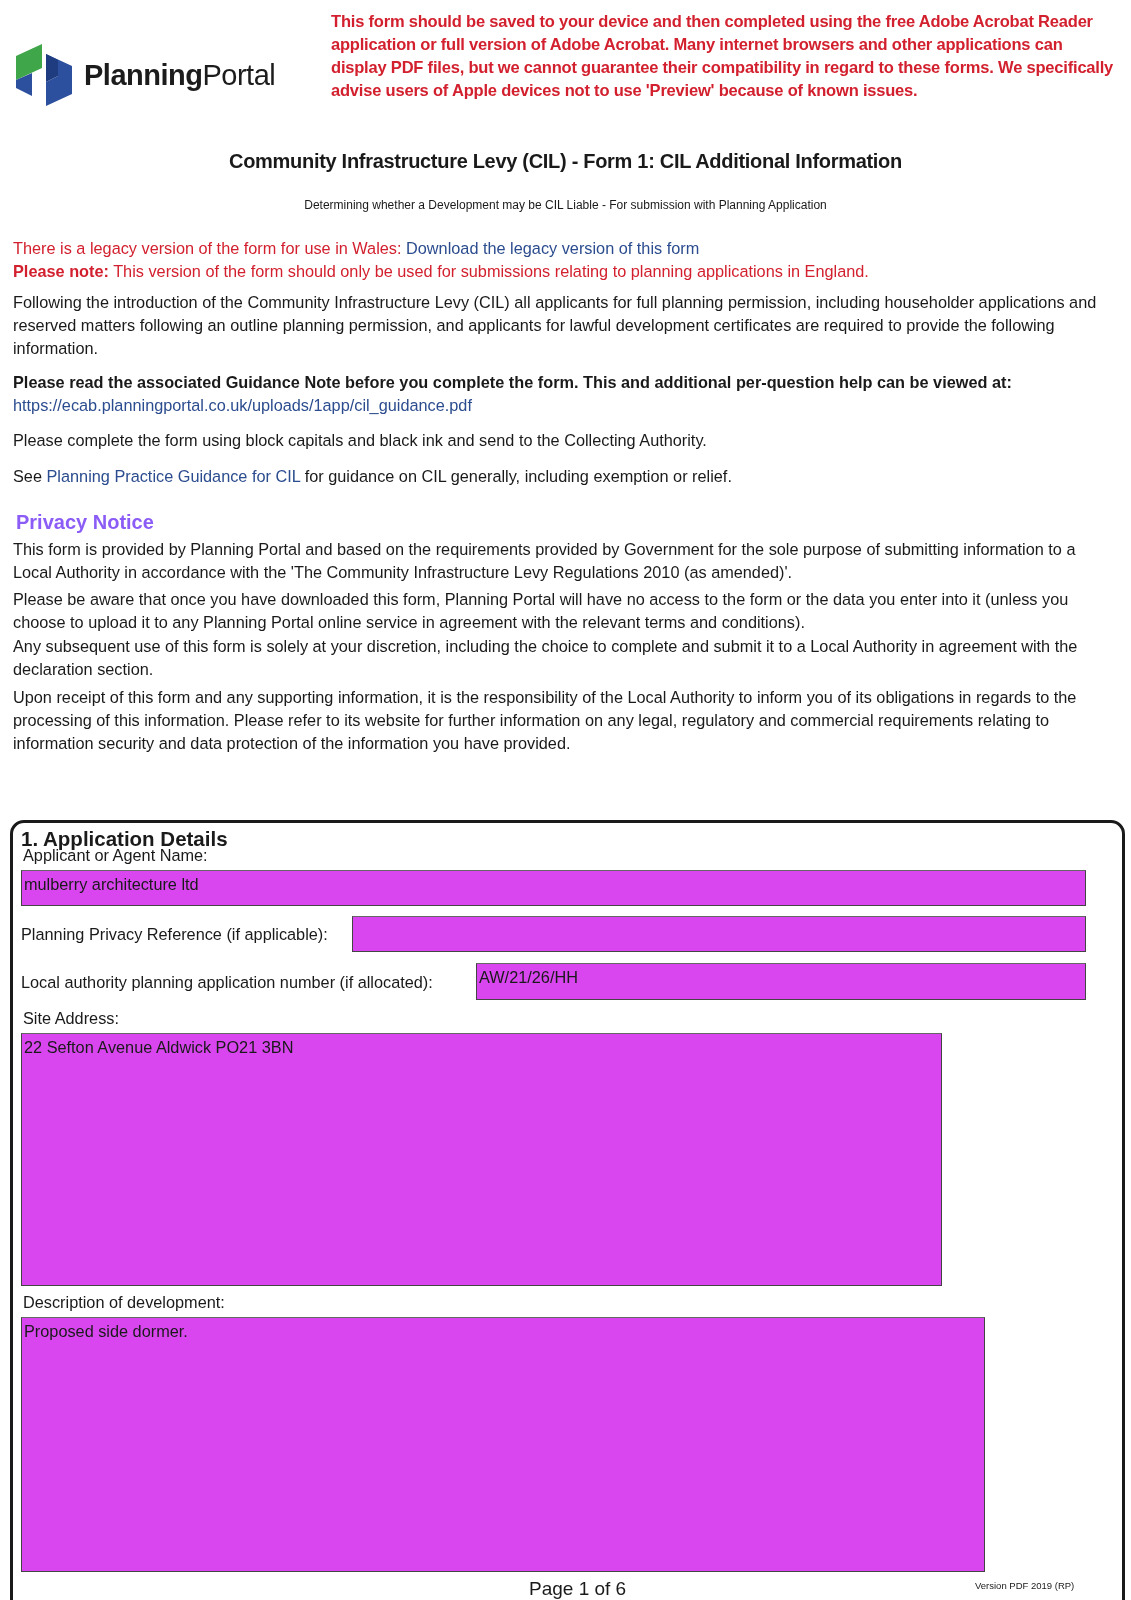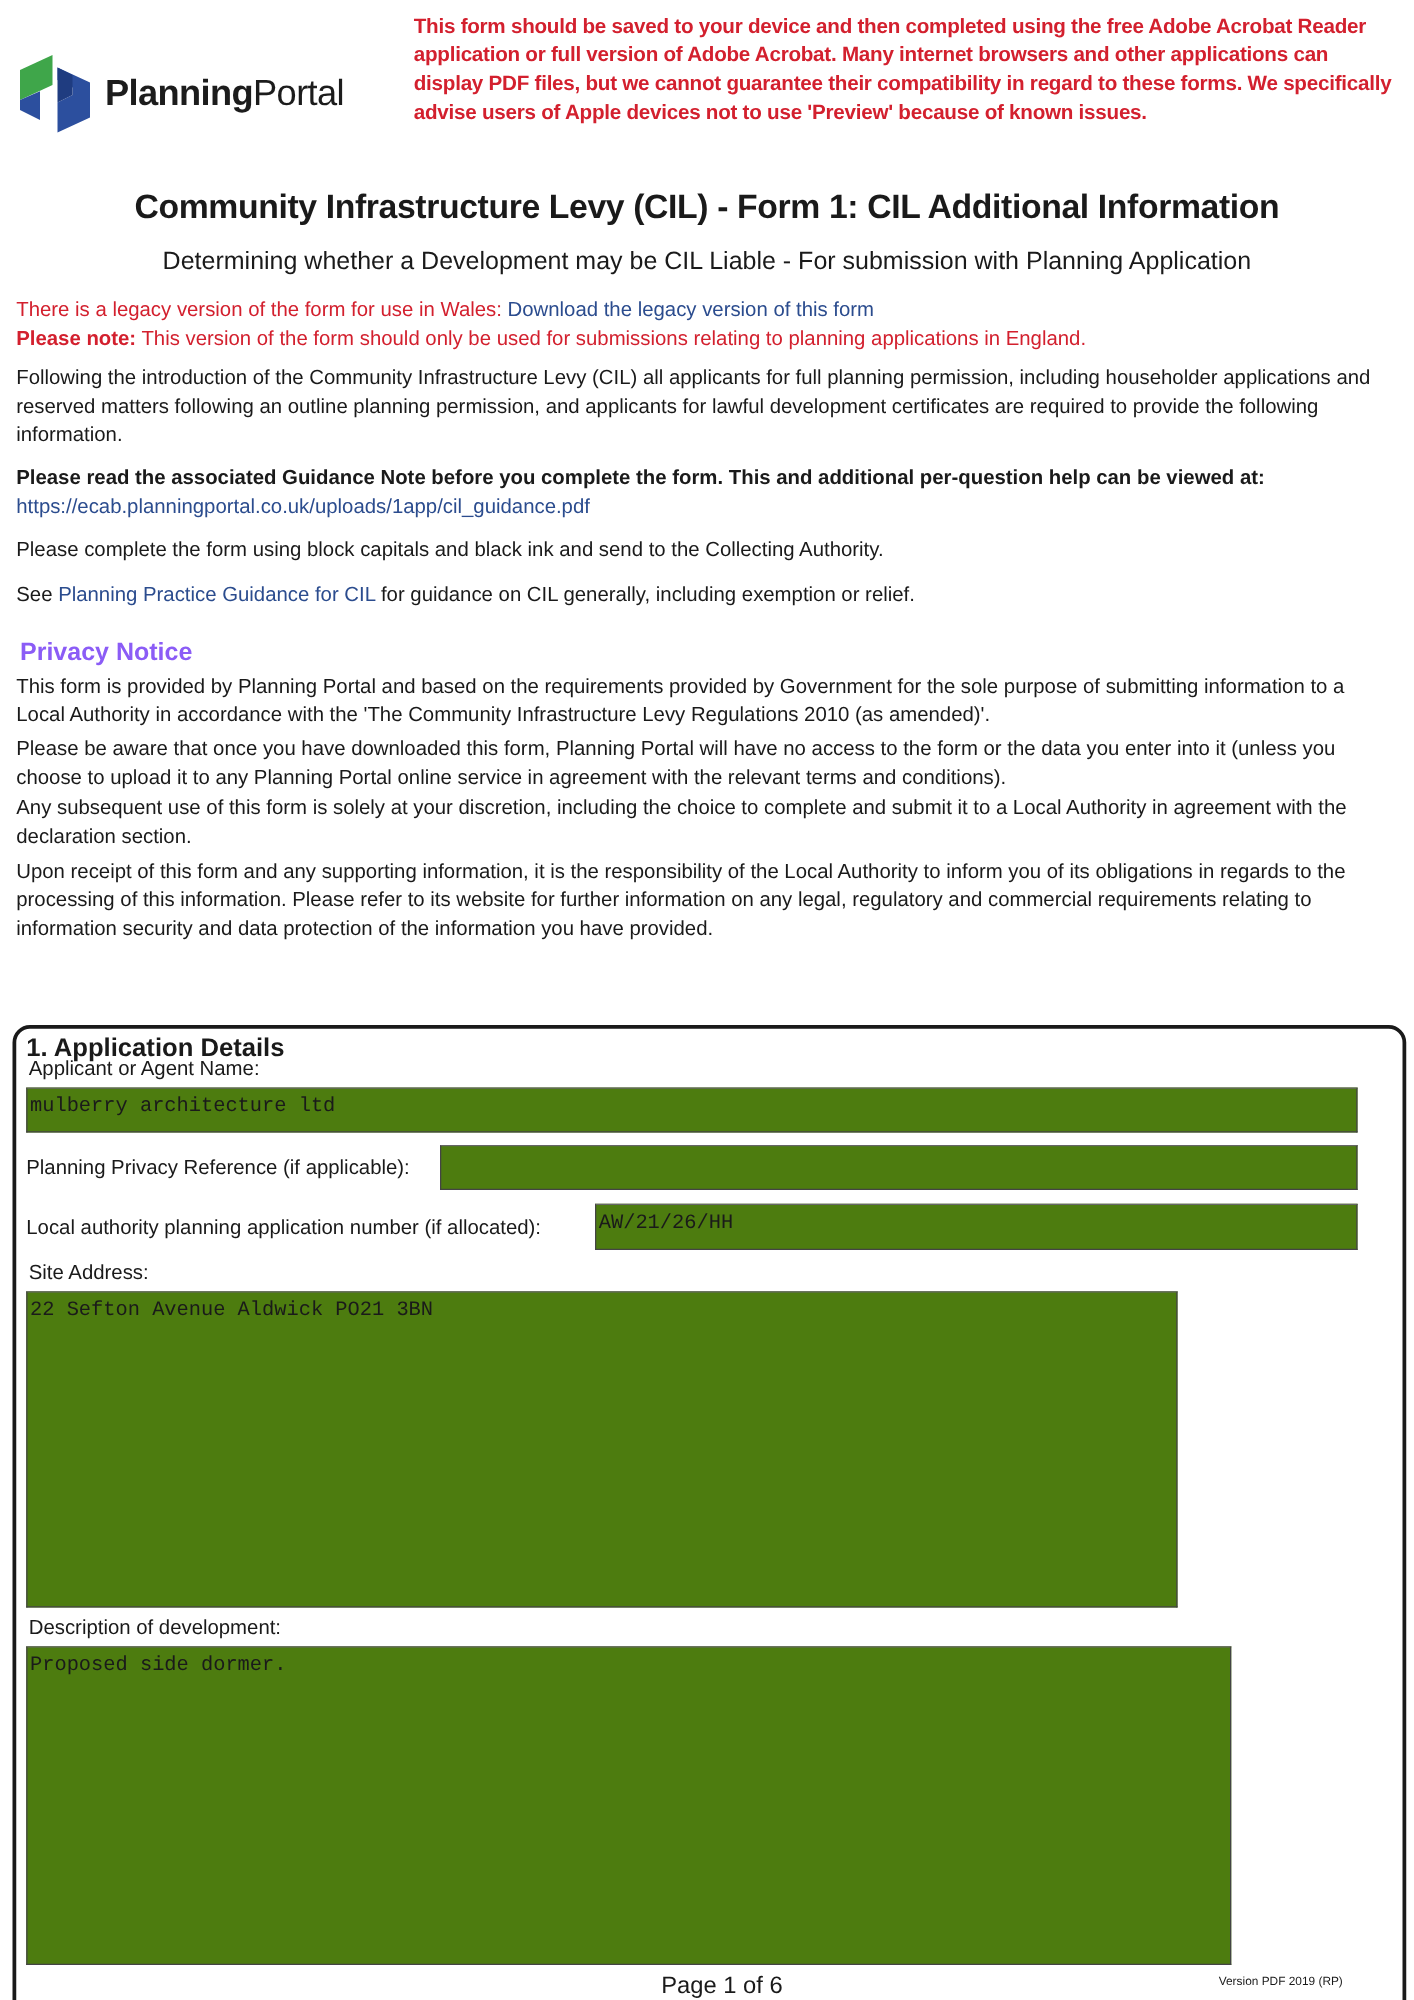--- a/index.html
+++ b/index.html
@@ -8,37 +8,37 @@
 
   .header { position: absolute; left: 0; top: 0; width: 1131px; height: 130px; }
   .logo { position: absolute; left: 14px; top: 42px; display: flex; align-items: center; }
   .logo svg { width: 60px; height: 66px; }
   .logo-text { margin-left: 10px; font-size: 29px; letter-spacing: -0.5px; color: #1c1c1c; }
   .logo-text .bold { font-weight: bold; }
   .logo-text .light { font-weight: normal; }
 
   .warning { position: absolute; left: 331px; top: 10px; width: 790px; font-size: 16.5px; font-weight: bold; line-height: 23px; color: #d3202e; letter-spacing: -0.2px; }
 
-  .title { position: absolute; left: 0; top: 150px; width: 1131px; text-align: center; font-size: 27px; font-weight: bold; color: #1a1a1a; letter-spacing: -0.3px; }
-  .subtitle { position: absolute; left: 0; top: 198px; width: 1131px; text-align: center; font-size: 20px; color: #1a1a1a; }
+  .title { position: absolute; left: 0; top: 150px; width: 1131px; text-align: center; font-size: 20px; font-weight: bold; color: #1a1a1a; letter-spacing: -0.3px; }
+  .subtitle { position: absolute; left: 0; top: 198px; width: 1131px; text-align: center; font-size: 12px; color: #1a1a1a; }
 
   .note { position: absolute; left: 13px; top: 237px; font-size: 16.3px; color: #d3202e; line-height: 23px; }
   .note b { font-weight: bold; }
   .link { color: #2b4c8e; text-decoration: none; }
 
   .para { position: absolute; left: 13px; width: 1105px; font-size: 16.3px; line-height: 23px; color: #1a1a1a; }
   .para b { font-weight: bold; }
 
   .privacy-head { position: absolute; left: 16px; top: 511px; font-size: 20px; font-weight: bold; color: #8b5cf6; }
 
   .section { position: absolute; left: 10px; top: 820px; width: 1115px; height: 794px; border: 3px solid #1a1a1a; border-radius: 14px; }
   .section-title { position: absolute; left: 8px; top: 4px; font-size: 20.5px; font-weight: bold; color: #1a1a1a; }
 
   .label { position: absolute; font-size: 16.3px; color: #1a1a1a; }
-  .field { position: absolute; border: 1.5px solid #444; border-top-color: #666; background: #4d7c0f; font-size: 16.3px; color: #1a1a1a; padding: 4px 2px; font-family: Liberation Mono, monospace; }
+  .field { position: absolute; border: 1.5px solid #444; border-top-color: #666; background: #d946ef; font-size: 16.3px; color: #1a1a1a; padding: 4px 2px; font-family: Liberation Sans, sans-serif; }
 
   .footer-page { position: absolute; left: 529px; top: 1578px; font-size: 19px; color: #1a1a1a; }
   .footer-version { position: absolute; left: 975px; top: 1580px; font-size: 9.5px; color: #1a1a1a; }
 </style>
 </head>
 <body>
 
 <div class="header">
   <div class="logo">
     <svg viewBox="0 0 60 66">

